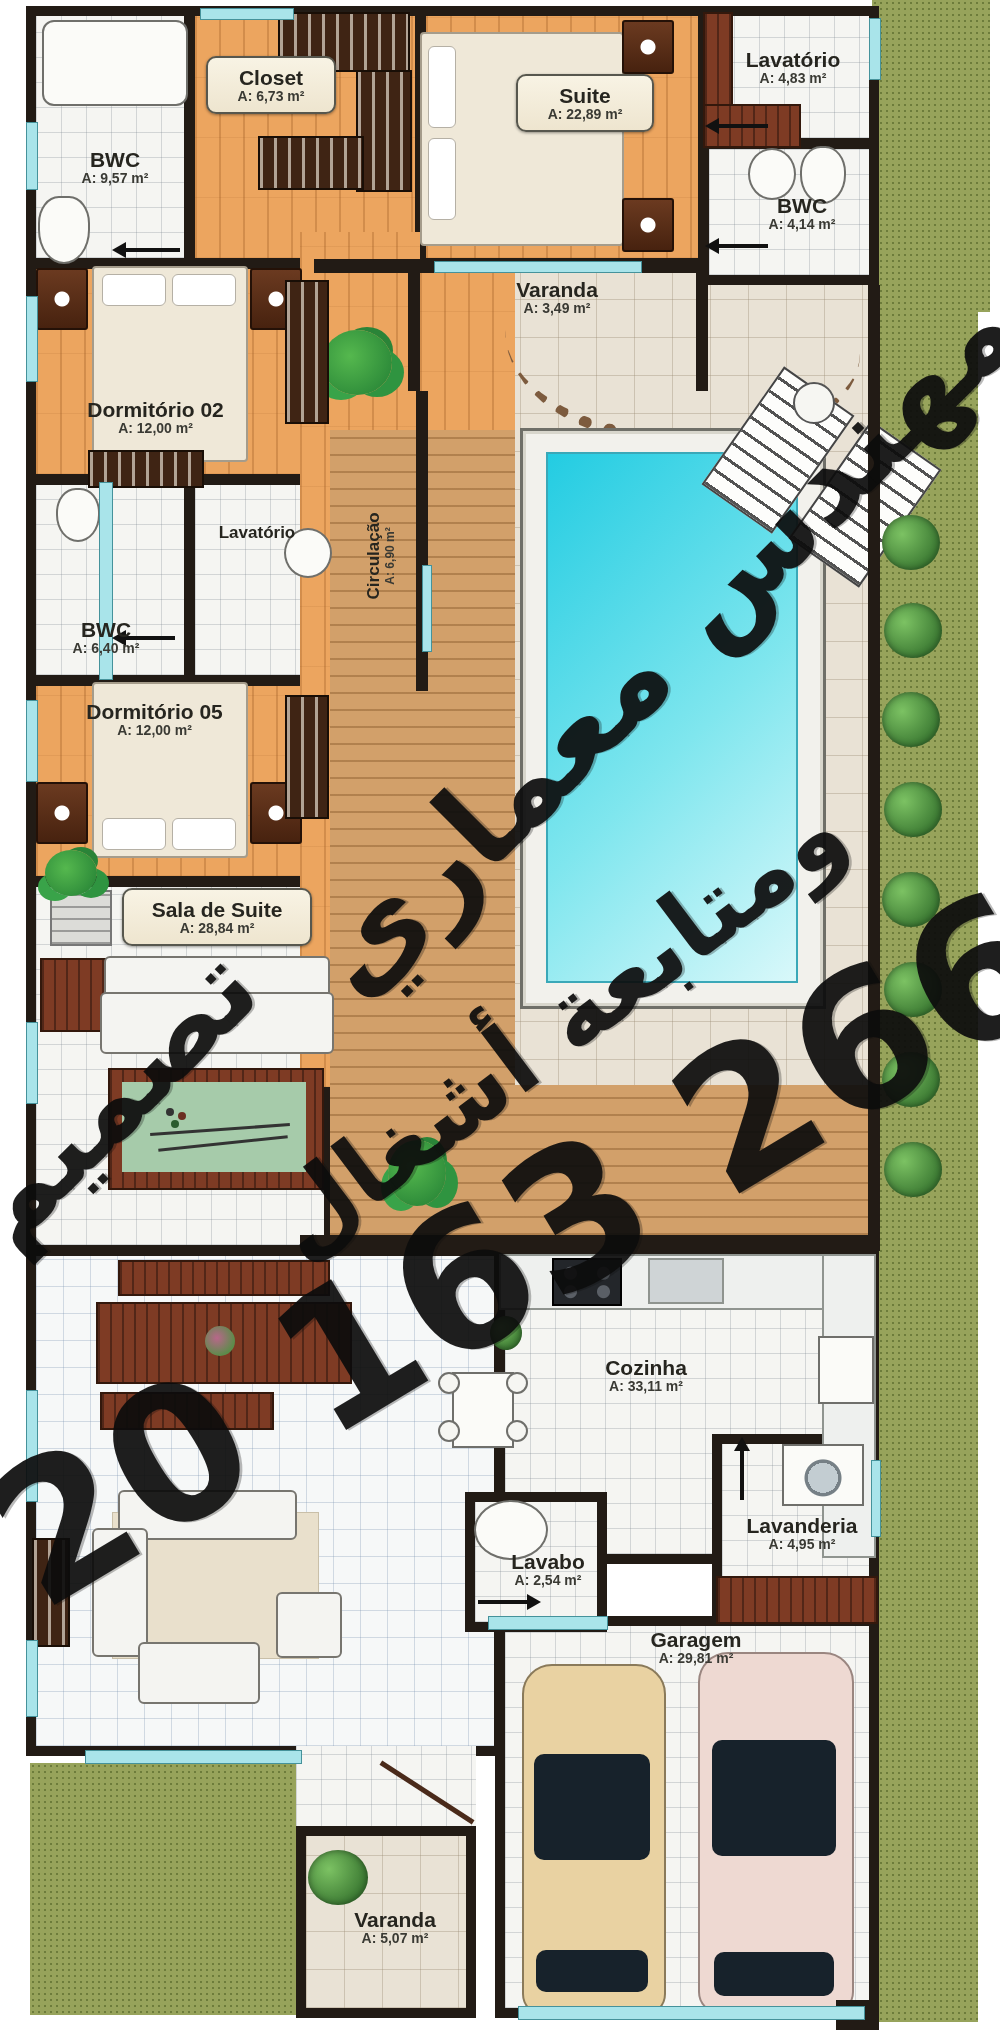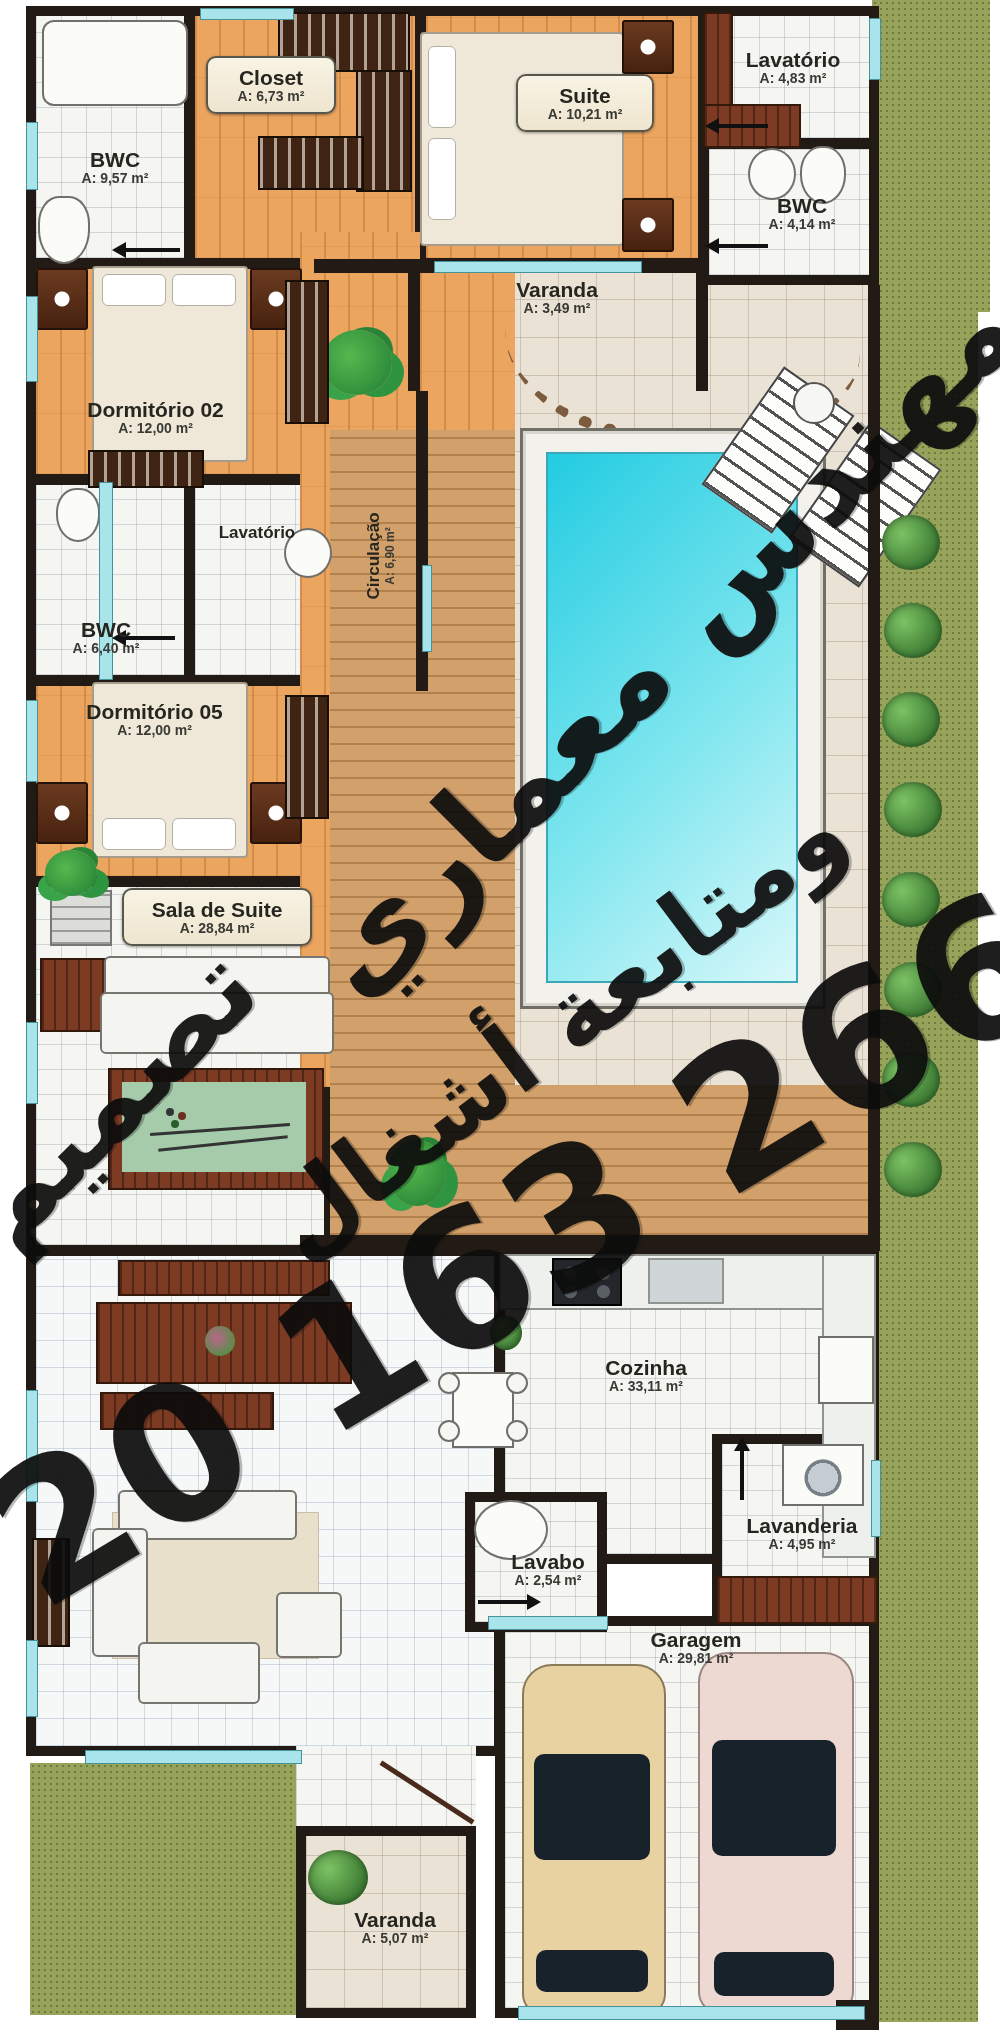--- a/index.html
+++ b/index.html
@@ -233,21 +233,21 @@
   <div class="abs lbl" style="left:60px;top:148px;width:110px">
     <span class="n">BWC</span>
     <span class="a">A: 9,57 m²</span>
   </div>
   <div class="abs lbl pill" style="left:206px;top:56px;width:118px">
     <span class="n">Closet</span>
     <span class="a">A: 6,73 m²</span>
   </div>
   <div class="abs lbl pill" style="left:516px;top:74px;width:126px">
     <span class="n">Suite</span>
-    <span class="a">A: 10,21 m²</span>
+    <span class="a">A: 22,89 m²</span>
   </div>
   <div class="abs lbl" style="left:726px;top:48px;width:134px">
     <span class="n">Lavatório</span>
     <span class="a">A: 4,83 m²</span>
   </div>
   <div class="abs lbl" style="left:746px;top:194px;width:112px">
     <span class="n">BWC</span>
     <span class="a">A: 4,14 m²</span>
   </div>
   <div class="abs lbl" style="left:486px;top:278px;width:142px">

